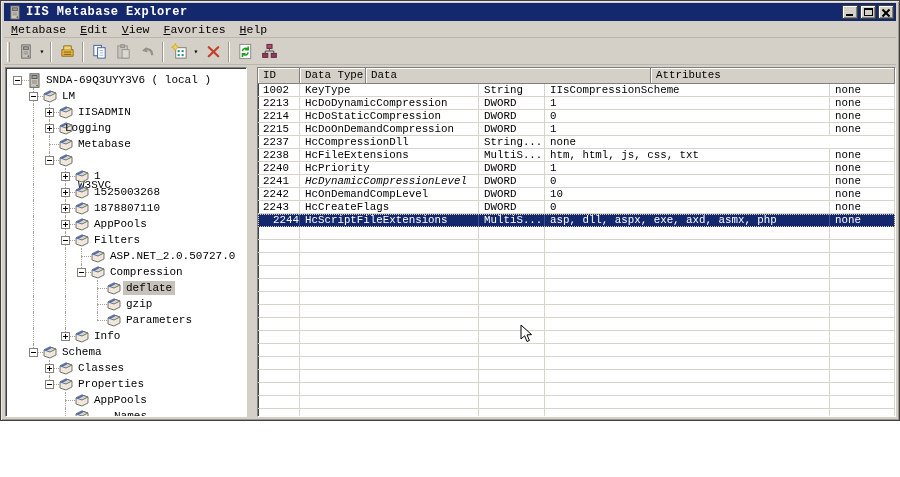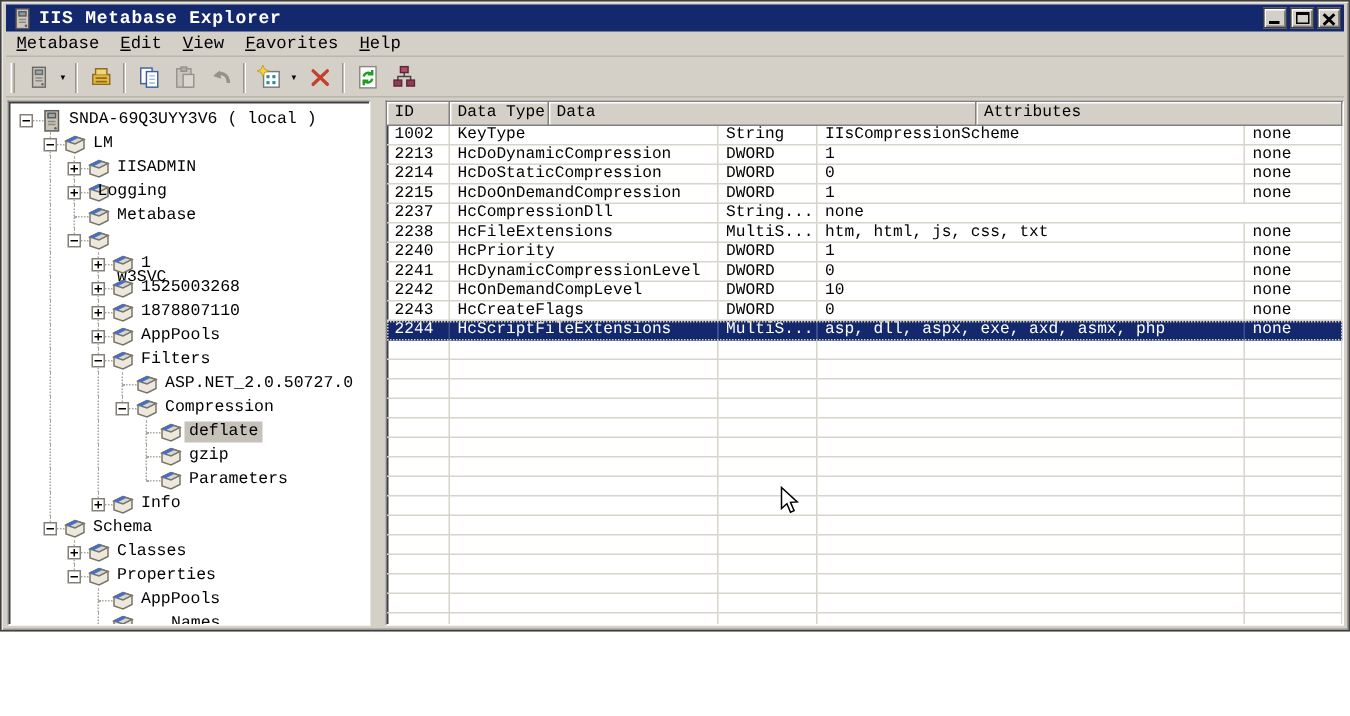--- a/index.html
+++ b/index.html
@@ -532,41 +532,41 @@
         </div>
         <div class="grow">
           <div class="gcell" style="width: 42px;">2240</div>
           <div class="gcell" style="width: 179px;">HcPriority</div>
           <div class="gcell" style="width: 66px;">DWORD</div>
           <div class="gcell" style="width: 285px;">1</div>
           <div class="gcell" style="flex: 1 1 0%;">none</div>
         </div>
         <div class="grow">
           <div class="gcell" style="width: 42px;">2241</div>
-          <div class="gcell" style="width: 179px;">HcDynamicCompressionLevel</div>
+          <div class="gcell" style="width: 179px; font-style: italic;">HcDynamicCompressionLevel</div>
           <div class="gcell" style="width: 66px;">DWORD</div>
           <div class="gcell" style="width: 285px;">0</div>
           <div class="gcell" style="flex: 1 1 0%;">none</div>
         </div>
         <div class="grow">
           <div class="gcell" style="width: 42px;">2242</div>
           <div class="gcell" style="width: 179px;">HcOnDemandCompLevel</div>
           <div class="gcell" style="width: 66px;">DWORD</div>
           <div class="gcell" style="width: 285px;">10</div>
           <div class="gcell" style="flex: 1 1 0%;">none</div>
         </div>
         <div class="grow">
           <div class="gcell" style="width: 42px;">2243</div>
           <div class="gcell" style="width: 179px;">HcCreateFlags</div>
           <div class="gcell" style="width: 66px;">DWORD</div>
           <div class="gcell" style="width: 285px;">0</div>
           <div class="gcell" style="flex: 1 1 0%;">none</div>
         </div>
         <div class="grow sel">
-          <div class="gcell" style="width: 42px;">2244</div>
+          <div class="gcell" style="width: 42px; text-align: right;">2244</div>
           <div class="gcell" style="width: 179px;">HcScriptFileExtensions</div>
           <div class="gcell" style="width: 66px;">MultiS...</div>
           <div class="gcell" style="width: 285px;">asp, dll, aspx, exe, axd, asmx, php</div>
           <div class="gcell" style="flex: 1 1 0%;">none</div>
         </div>
         <div class="grow">
           <div class="gcell" style="width: 42px;"></div>
           <div class="gcell" style="width: 179px;"></div>
           <div class="gcell" style="width: 66px;"></div>
           <div class="gcell" style="width: 285px;"></div>

